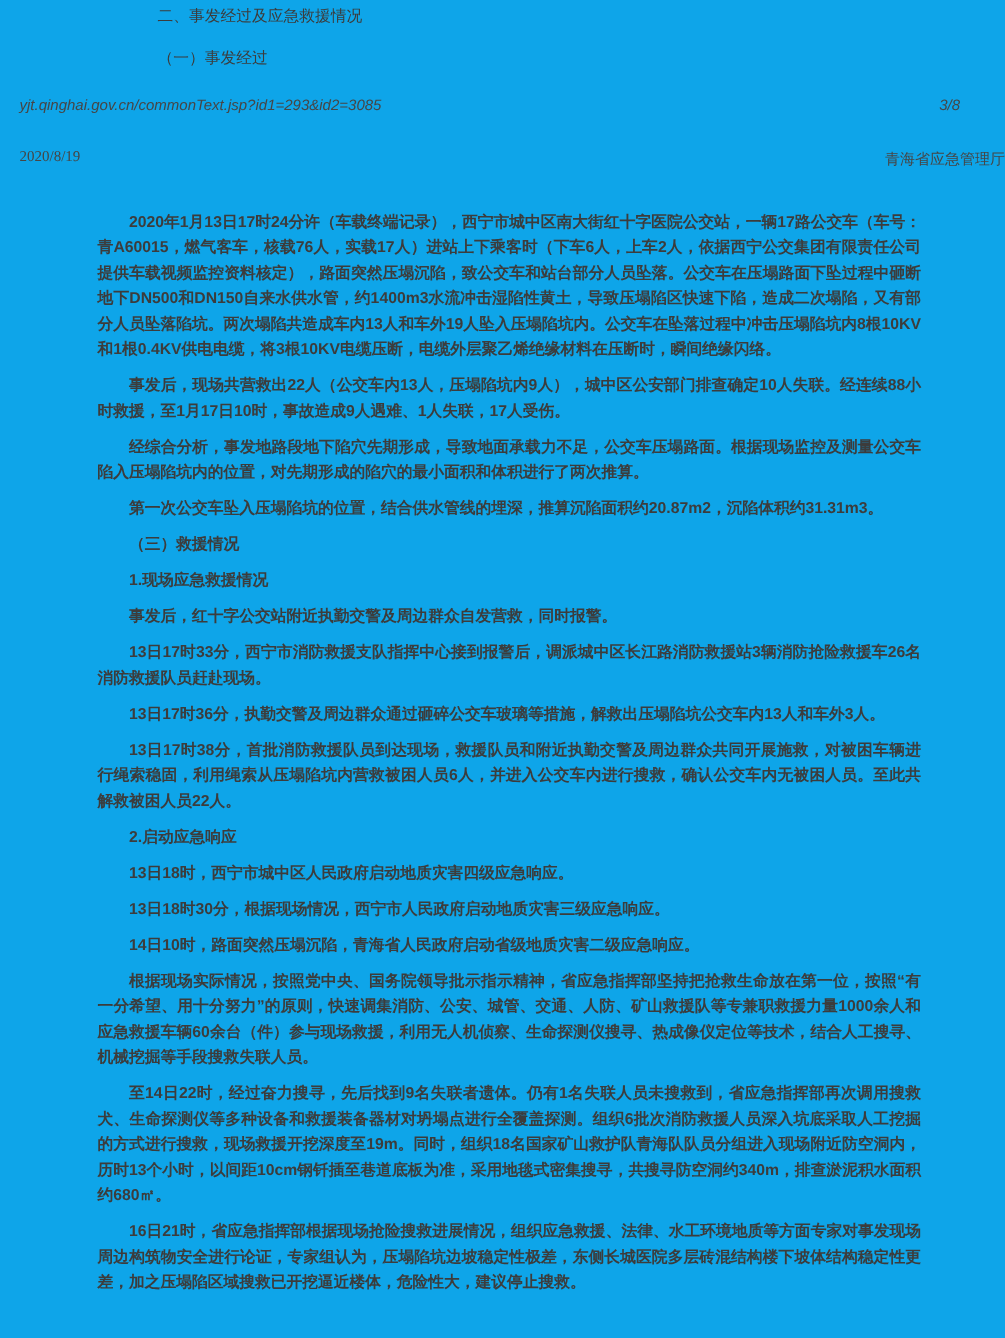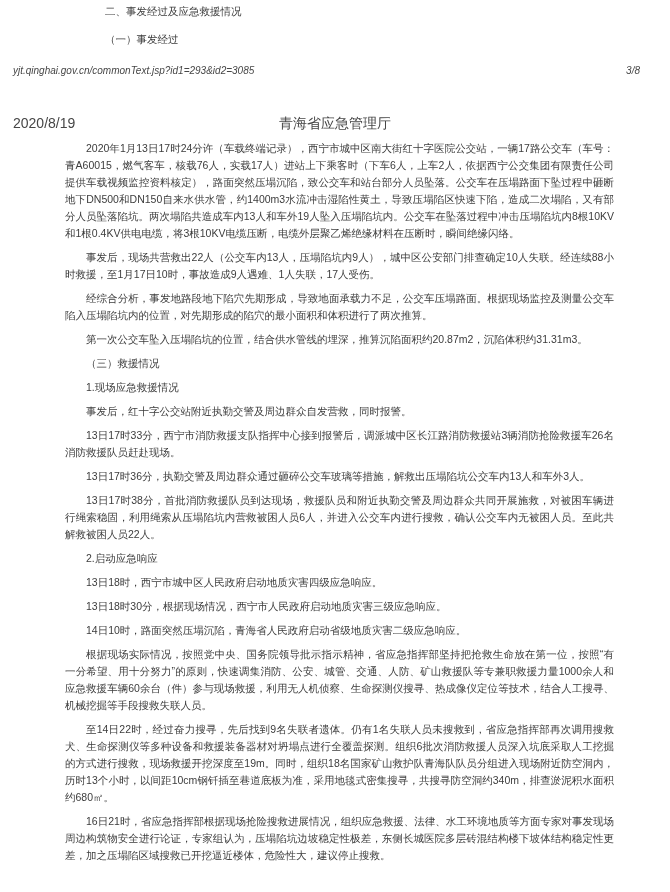--- a/index.html
+++ b/index.html
@@ -1,53 +1,54 @@
 <!DOCTYPE html>
 <html><head>
 <meta charset="utf-8">
 <style>
   html,body{margin:0;padding:0;}
   body{background:#e9e9e9;font-family:"Liberation Sans","DejaVu Sans",sans-serif;}
   .page{
     position:relative;
     width:670px;height:892px;
-    background:#ffffff;
+    background:#0ea5e9;
     overflow:hidden;
     color:#3c3c3c;
   }
   
   .prev-tail-line{
     position:absolute;left:105px;right:40px;
     font-size:10.5px;line-height:17px;color:#3c3c3c;
   }
   .prev-line-1{top:3px;}
   .prev-line-2{top:31px;}
   
   .print-footer{
     position:absolute;top:65px;left:13px;right:30px;
     display:flex;justify-content:space-between;align-items:center;
     font-size:10px;color:#464646;font-style:italic;
   }
   
   .print-header{
-    position:absolute;top:115px;left:0;right:0;height:16px;
-    font-size:14px;color:#464646;
+    position:absolute;top:99px;left:0;right:0;height:16px;
+    font-size:10px;color:#464646;font-family:Liberation Serif, serif;
   }
   .print-header .date{position:absolute;left:13px;top:0;}
-  .print-header .site-title{display:block;text-align:center;width:100%;}
+  .print-header .site-title{display:block;text-align:right;width:100%;}
   
   .doc-body{
     position:absolute;top:140px;left:65px;width:565px;
     font-size:10.5px;line-height:17px;color:#3c3c3c;
   }
   .doc-body p{
     margin:0 16px 7px 0;
     text-indent:2em;
     text-align:justify;
     word-break:break-all;
+    font-weight:bold;
   }
 </style>
 </head>
 <body>
 
 <div class="page">
 
   <div class="prev-tail-line prev-line-1">二、事发经过及应急救援情况</div>
 
   <div class="prev-tail-line prev-line-2">（一）事发经过</div>

